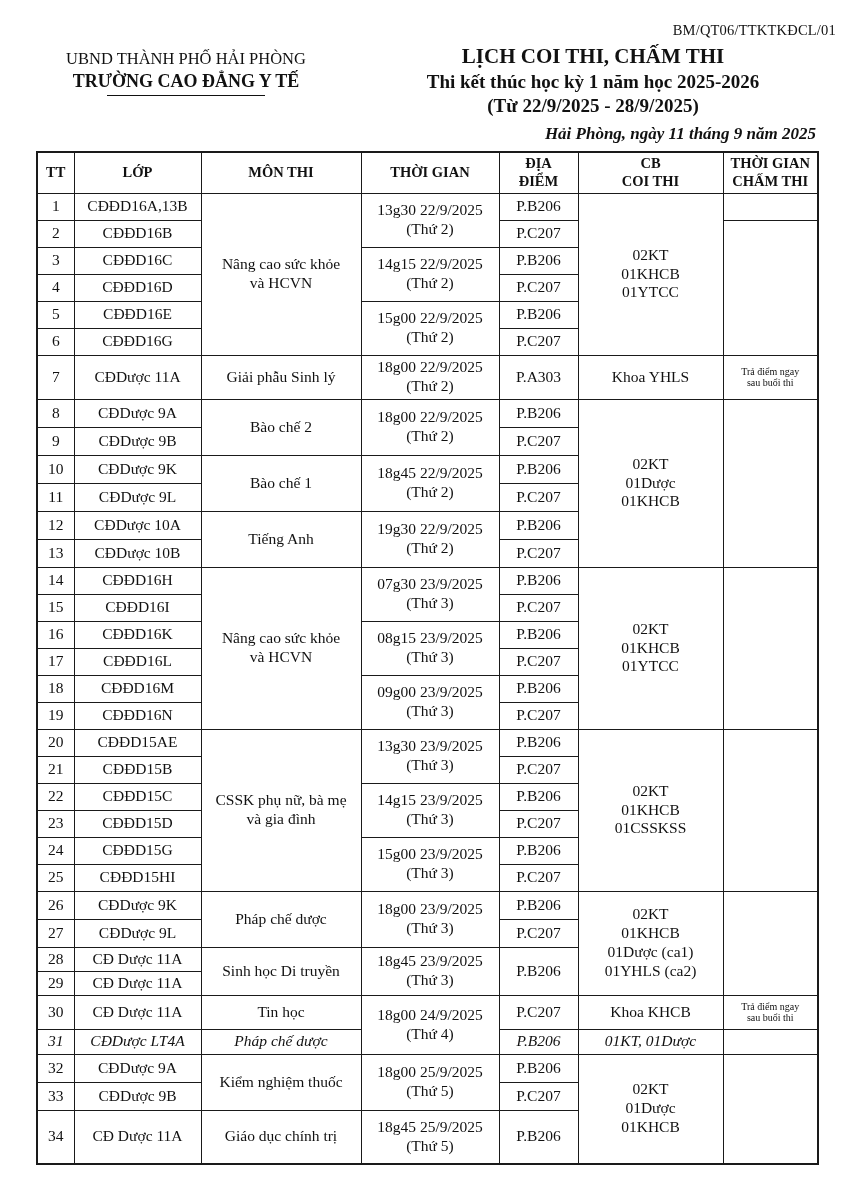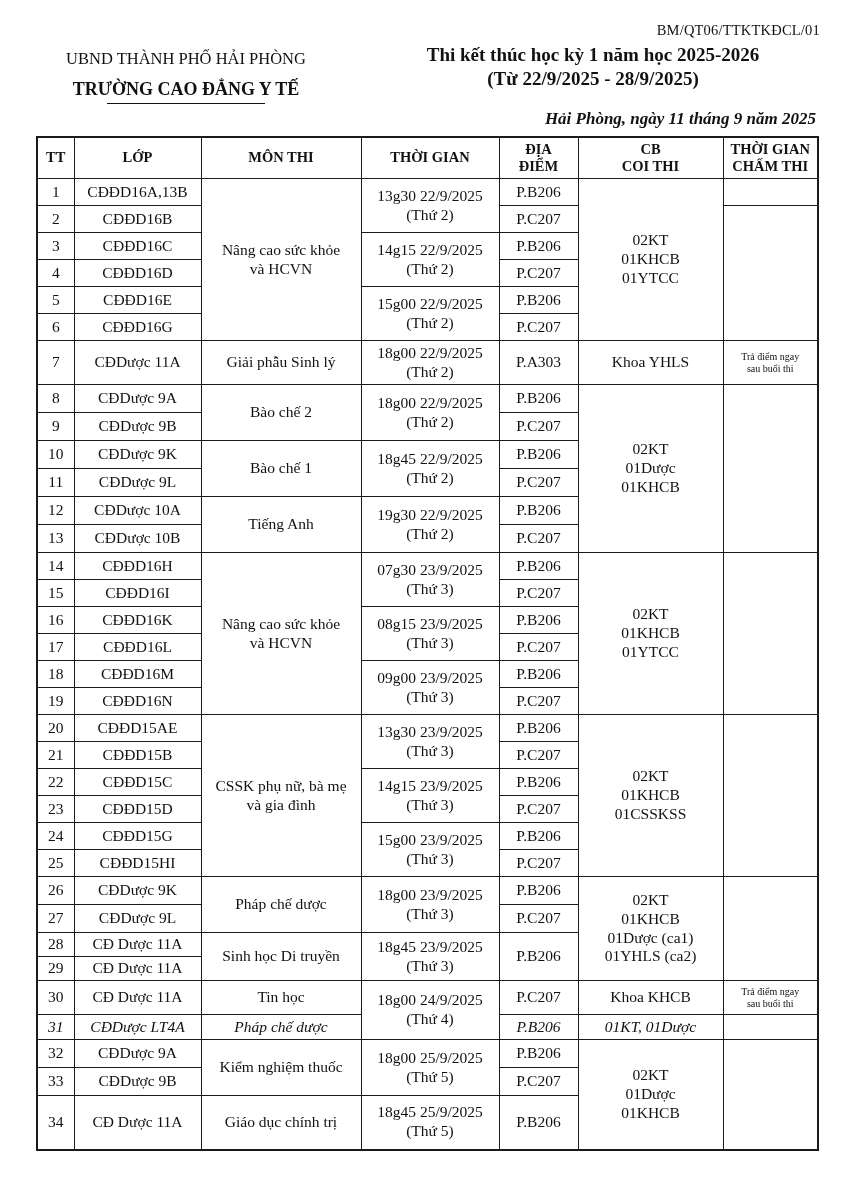--- a/index.html
+++ b/index.html
@@ -5,33 +5,33 @@
   html,body{margin:0;padding:0;}
   body{
     width:848px;height:1200px;
     background:#ffffff;color:#111111;
     font-family:"Liberation Serif","DejaVu Serif",serif;
     overflow:hidden;
   }
   .page{padding-top:22px;}
   .form-code{
     text-align:right;
-    padding-right:28px;
+    padding-right:12px;
     font-size:14.5px;
     letter-spacing:.2px;
   }
   .header-row{
     display:flex;
     margin:4px 30px 0 36px;
     align-items:flex-start;
     gap:32px;
   }
   .org-block{width:300px;text-align:center;padding-top:6px;}
   .org-line1{font-size:16.5px;white-space:nowrap;}
-  .org-line2{font-size:18px;font-weight:bold;margin-top:10px;white-space:nowrap;}
+  .org-line2{font-size:18px;font-weight:bold;margin-top:2px;white-space:nowrap;}
   .org-underline{width:158px;border-top:1.5px solid #111;margin:3px auto 0;}
   .title-block{flex:1;text-align:center;font-weight:bold;line-height:1.28;}
   .title1{font-size:21px;}
   .title2{font-size:19px;}
   .title3{font-size:19px;}
   .dateline{
     text-align:right;
     padding-right:32px;
     font-size:17px;
     font-weight:bold;
@@ -81,20 +81,21 @@
 <div class="page">
   <div class="form-code">BM/QT06/TTKTKĐCL/01</div>
 
   <div class="header-row">
     <div class="org-block">
       <div class="org-line1">UBND THÀNH PHỐ HẢI PHÒNG</div>
       <div class="org-line2">TRƯỜNG CAO ĐẲNG Y TẾ</div>
       <div class="org-underline"></div>
     </div>
     <div class="title-block">
+      <div class="title1">LỊCH COI THI, CHẤM THI</div>
       <div class="title2">Thi kết thúc học kỳ 1 năm học 2025-2026</div>
       <div class="title3">(Từ 22/9/2025 - 28/9/2025)</div>
     </div>
   </div>
 
   <div class="dateline">Hải Phòng, ngày 11 tháng 9 năm 2025</div>
 
   <table class="schedule">
     <colgroup>
       <col class="c-tt">

